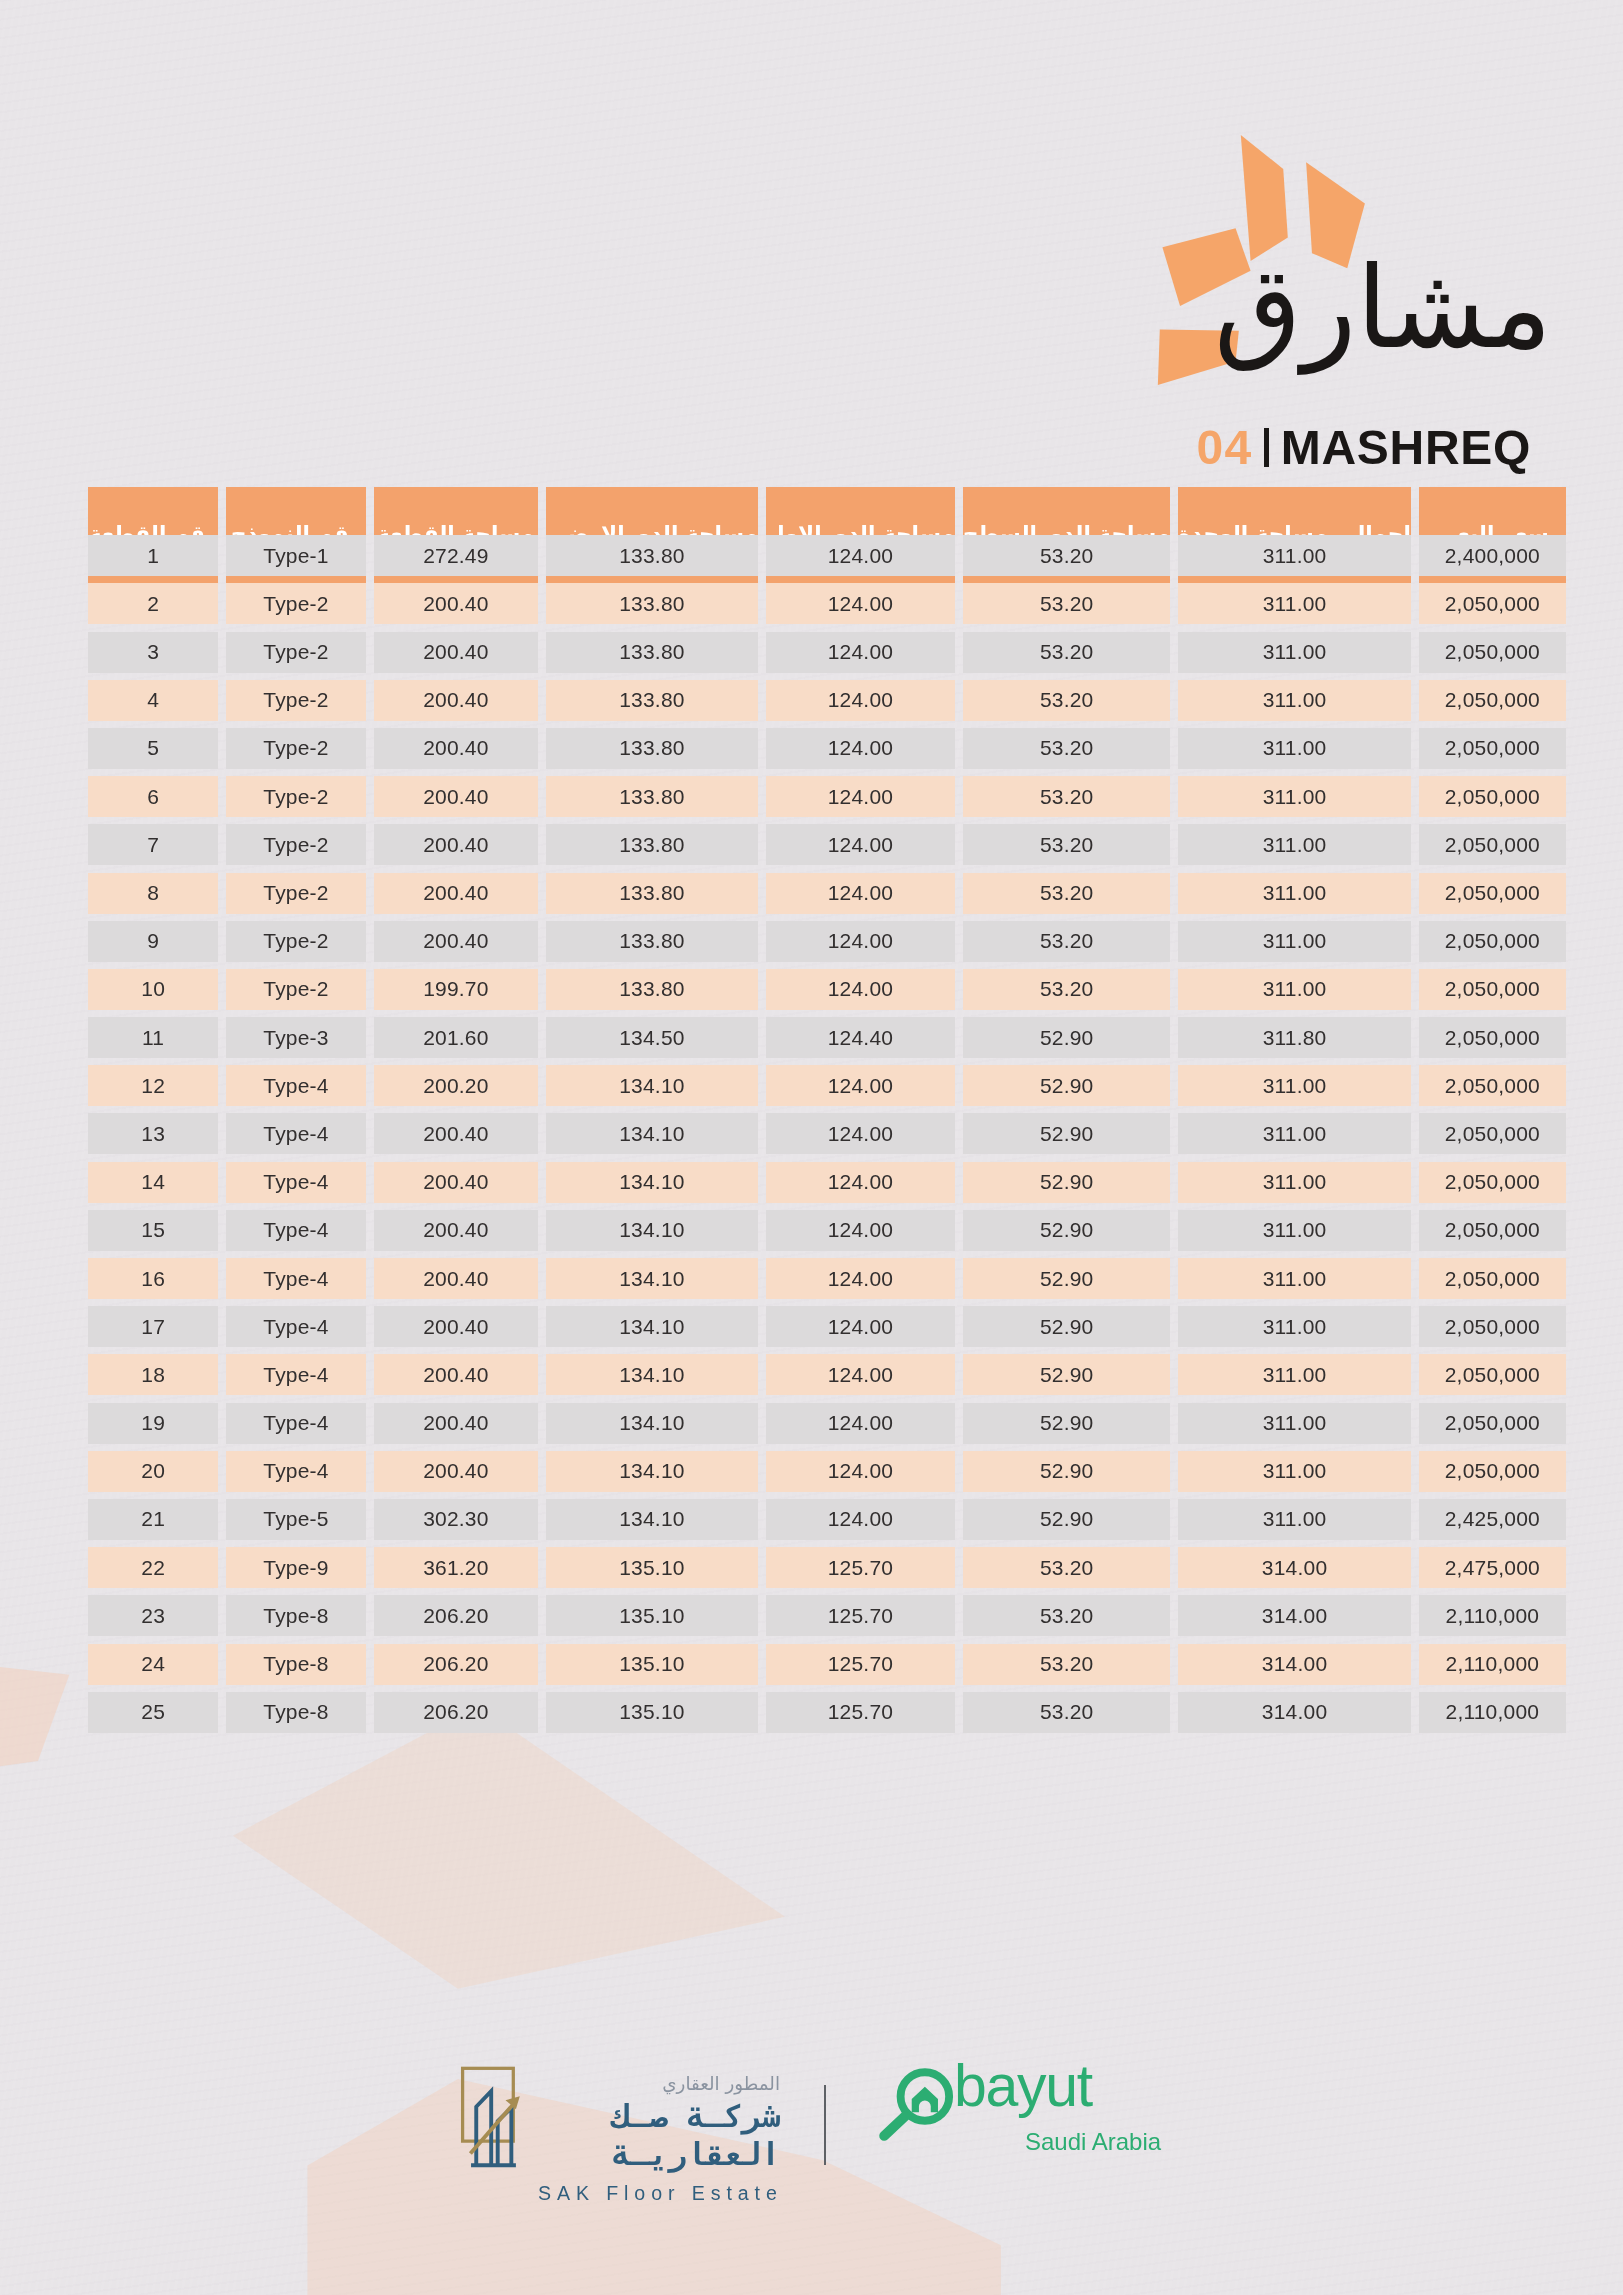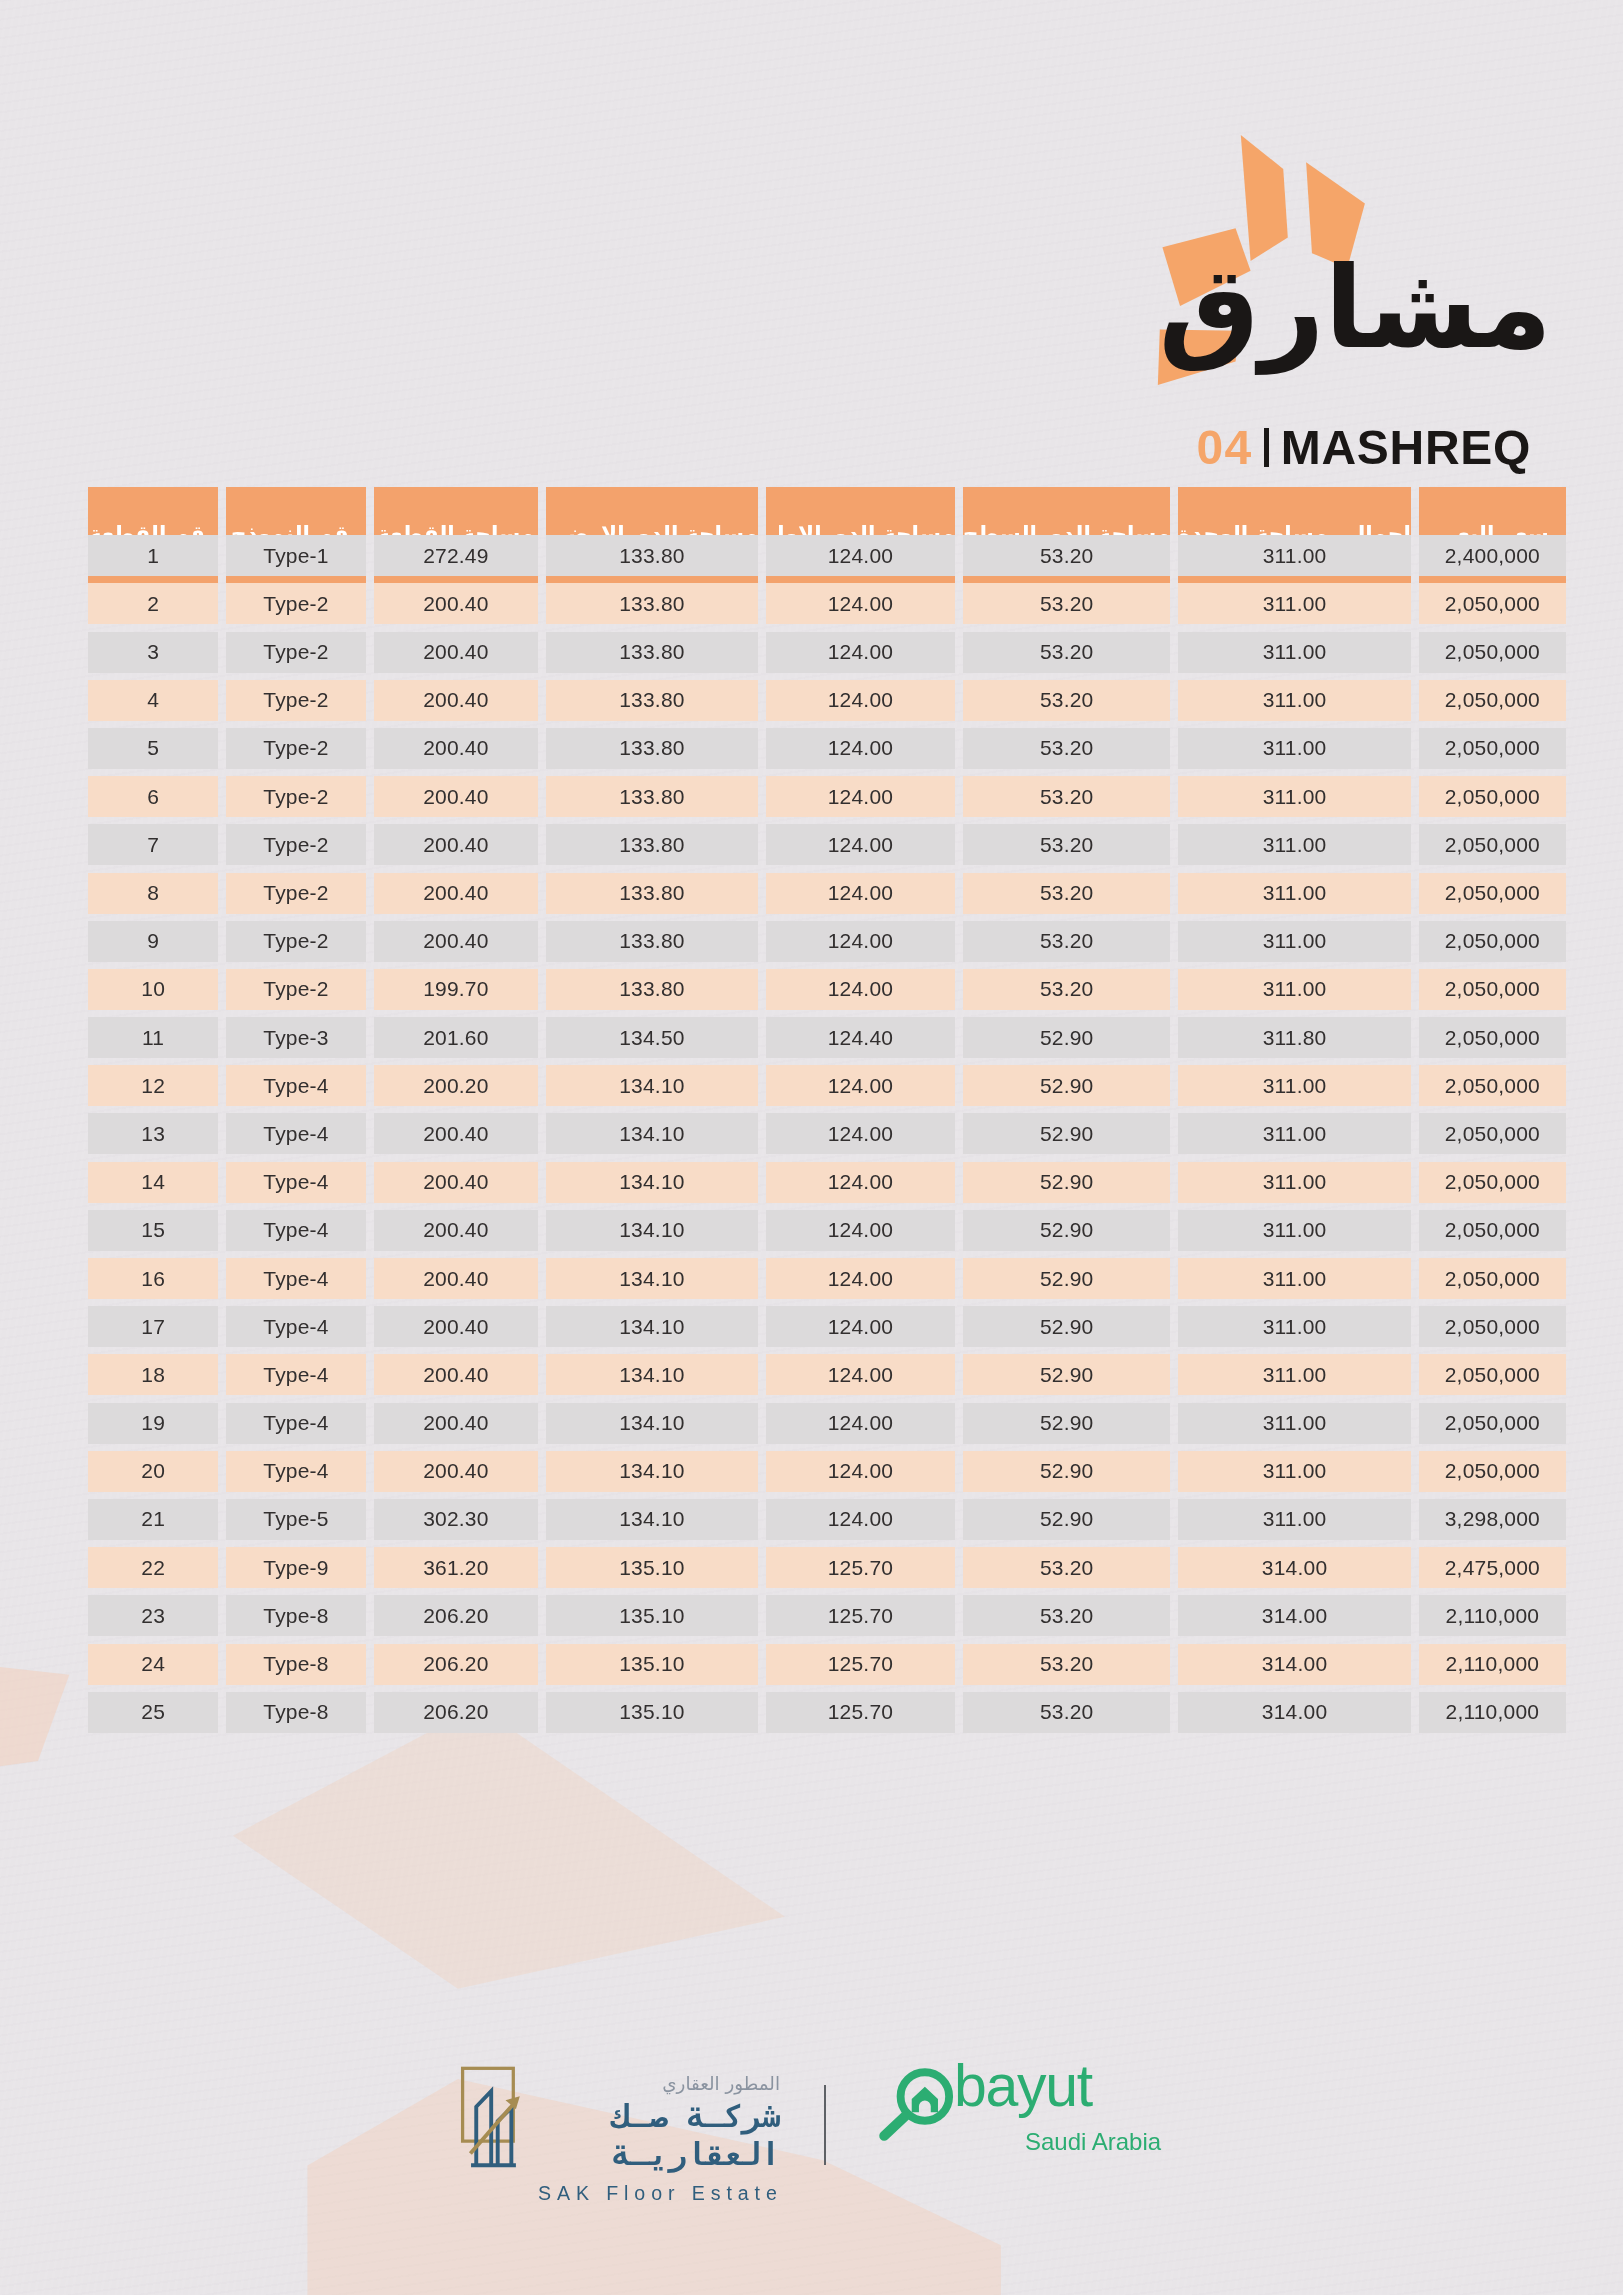--- a/index.html
+++ b/index.html
@@ -14,21 +14,21 @@
   }
   .ar{font-family:"DejaVu Sans", sans-serif;direction:rtl;unicode-bidi:isolate;}
 
   
   #decor{position:absolute;left:0;top:0;z-index:0;}
 
   
   #brand-rays{position:absolute;left:1155px;top:131px;z-index:1;}
   #brand-ar{
     position:absolute;top:241px;right:71px;z-index:1;
-    font-size:113px;line-height:1.2;font-weight:bold;color:#1A1716;
+    font-size:113px;line-height:1.2;font-weight:normal;color:#1A1716;
   }
   #brand-line{
     position:absolute;top:420px;right:92px;z-index:1;
     display:flex;align-items:center;gap:11.8px;
   }
   #brand-number{font-size:48px;font-weight:800;color:#F5A569;letter-spacing:1.3px;}
   #brand-sep{width:4.6px;height:39px;background:#1A1716;}
   #brand-name{font-size:48px;font-weight:800;color:#1A1716;letter-spacing:0.7px;}
 
   
@@ -280,21 +280,21 @@
     <div class="cell row-even">52.90</div>
     <div class="cell row-even">311.00</div>
     <div class="cell row-even">2,050,000</div>
     <div class="cell row-odd">21</div>
     <div class="cell row-odd">Type-5</div>
     <div class="cell row-odd">302.30</div>
     <div class="cell row-odd">134.10</div>
     <div class="cell row-odd">124.00</div>
     <div class="cell row-odd">52.90</div>
     <div class="cell row-odd">311.00</div>
-    <div class="cell row-odd">3,298,000</div>
+    <div class="cell row-odd">2,425,000</div>
     <div class="cell row-even">22</div>
     <div class="cell row-even">Type-9</div>
     <div class="cell row-even">361.20</div>
     <div class="cell row-even">135.10</div>
     <div class="cell row-even">125.70</div>
     <div class="cell row-even">53.20</div>
     <div class="cell row-even">314.00</div>
     <div class="cell row-even">2,475,000</div>
     <div class="cell row-odd">23</div>
     <div class="cell row-odd">Type-8</div>

